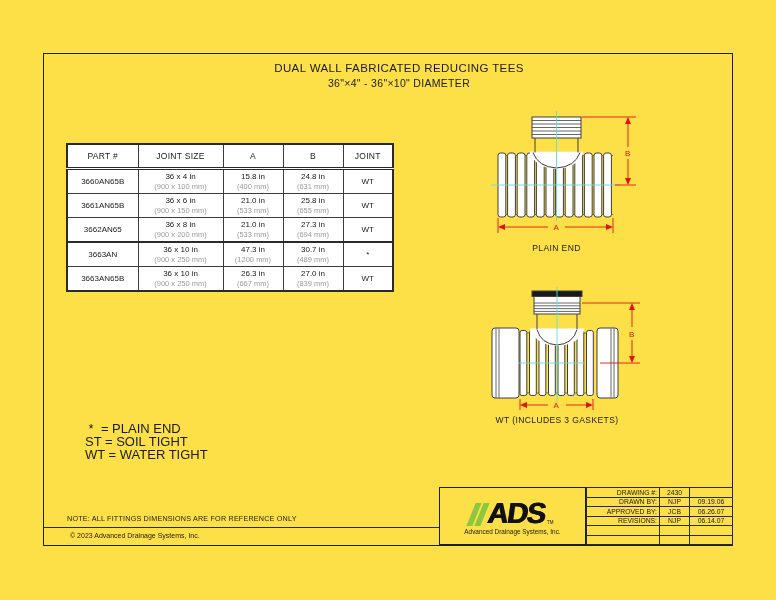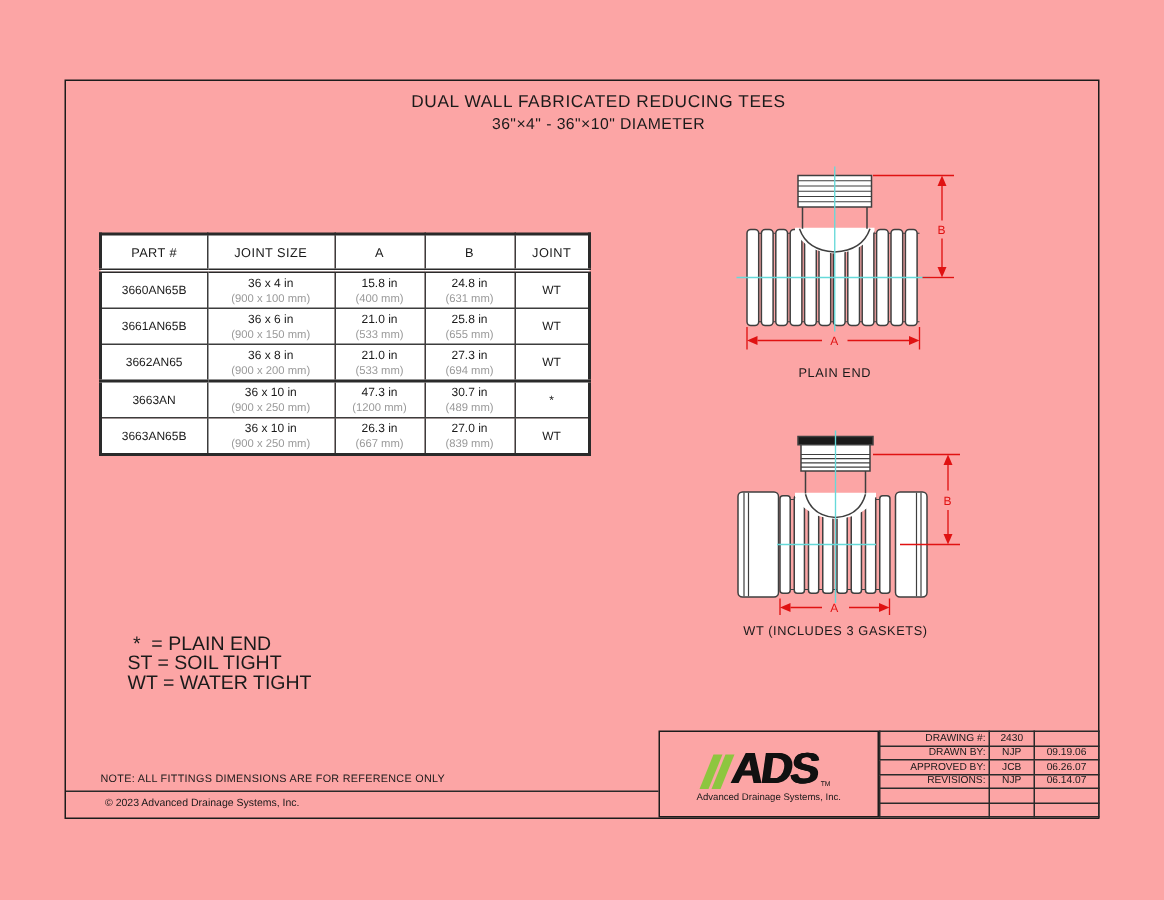--- a/index.html
+++ b/index.html
@@ -1,31 +1,31 @@
 <!DOCTYPE html>
 <html><head>
 <meta charset="utf-8">
 <style>
   html,body { margin:0; padding:0; background:#ffffff; }
   .canvas {
-    position:relative; width:776px; height:600px; background:#fca5a5;
+    position:relative; width:776px; height:600px; background:#fde047;
     font-family:"Liberation Sans", sans-serif; color:#1a1a1a; overflow:hidden;text-decoration:underline;
   }
   .sheet-border {
     position:absolute; left:43px; top:53px; width:688px; height:491px;
     border:1.5px solid #1c1c1c;
   }
   
   .title { position:absolute; left:66px; top:62px; width:666px; text-align:center; }
   .title .t1 { font-size:11.5px; letter-spacing:0.4px; }
   .title .t2 { font-size:10.5px; margin-top:3px; letter-spacing:0.3px; }
   
   table.spec {
     position:absolute; left:66px; top:143px; border-collapse:collapse;
-    table-layout:fixed; border:2px solid #2a2a2a;margin-top:12px;
+    table-layout:fixed; border:2px solid #2a2a2a;
   }
   table.spec th, table.spec td {
     border:1px solid #3c3c3c; padding:0; text-align:center; vertical-align:middle;
     background:#fff;
   }
   table.spec th { height:22px; font-size:8.5px; font-weight:normal; letter-spacing:0.3px;
     border-bottom:3px double #2a2a2a; }
   table.spec td { height:23px; font-size:8px; }
   table.spec tr.grp td { border-top:2px solid #2a2a2a; }
   table.spec .mm { font-size:7.5px; color:#9a9a9a; line-height:9px; }

